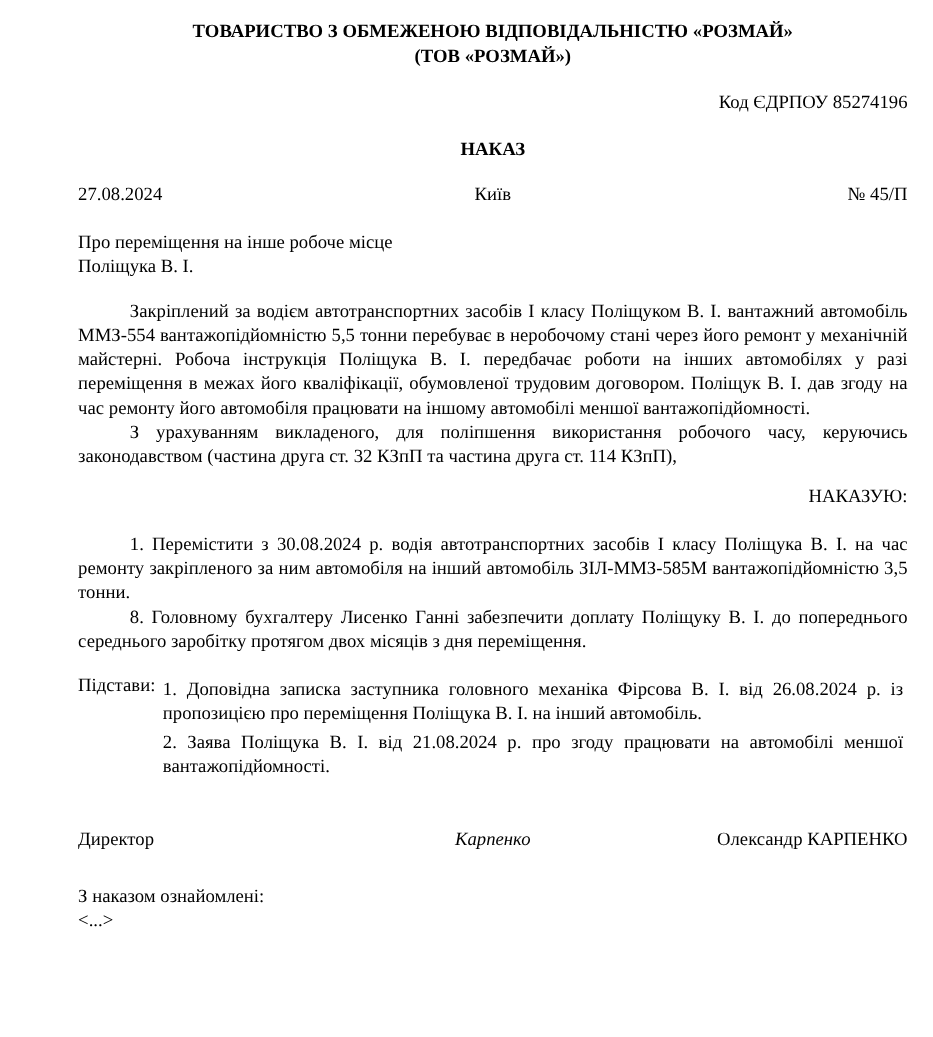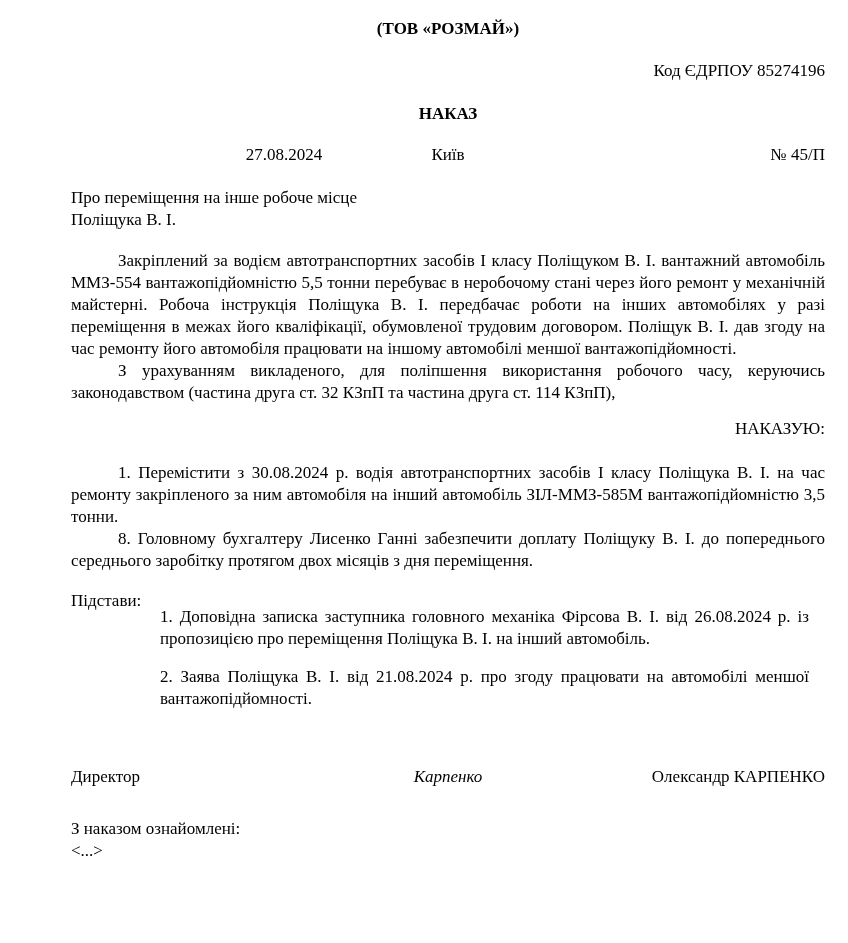--- a/index.html
+++ b/index.html
@@ -35,21 +35,21 @@
   .doc-title {
     text-align: center;
     font-weight: bold;
     margin-top: 21px;
   }
   .meta-row {
     display: flex;
     margin-top: 19px;
   }
   .meta-row .cell { flex: 1 1 0; }
-  .meta-row .cell.left   { text-align: right; }
+  .meta-row .cell.left   { text-align: left; }
   .meta-row .cell.center { text-align: center; }
   .meta-row .cell.right  { text-align: right; }
   .subject-block {
     margin-top: 21px;
   }
   .body-paragraph {
     margin: 0;
     text-align: justify;
     text-indent: 47px;
   }
@@ -61,21 +61,21 @@
   }
   .grounds-block {
     display: flex;
     margin-top: 18px;
   }
   .grounds-label {
     flex: 0 0 73px;
   }
   .grounds-items { flex: 1 1 auto; }
   .grounds-item {
-    margin: 16px;
+    margin: 4px;
     text-align: justify;
   }
   .signature-row {
     display: flex;
     margin-top: 40px;
     align-items: flex-end;
   }
   .signature-row .cell { flex: 1 1 0; }
   .signature-row .cell.left   { text-align: left; }
   .signature-row .cell.center { text-align: center; font-style: italic; }
@@ -84,20 +84,21 @@
     margin-top: 30px;
   }
   .ack-placeholder { margin: 0; }
 </style>
 </head>
 <body>
 
 <div class="page">
 
   <div class="company-header">
+    <div>ТОВАРИСТВО З ОБМЕЖЕНОЮ ВІДПОВІДАЛЬНІСТЮ «РОЗМАЙ»</div>
     <div>(ТОВ «РОЗМАЙ»)</div>
   </div>
 
   <div class="edrpou-line">Код ЄДРПОУ 85274196</div>
 
   <div class="doc-title">НАКАЗ</div>
 
   <div class="meta-row">
     <div class="cell left">27.08.2024</div>
     <div class="cell center">Київ</div>

